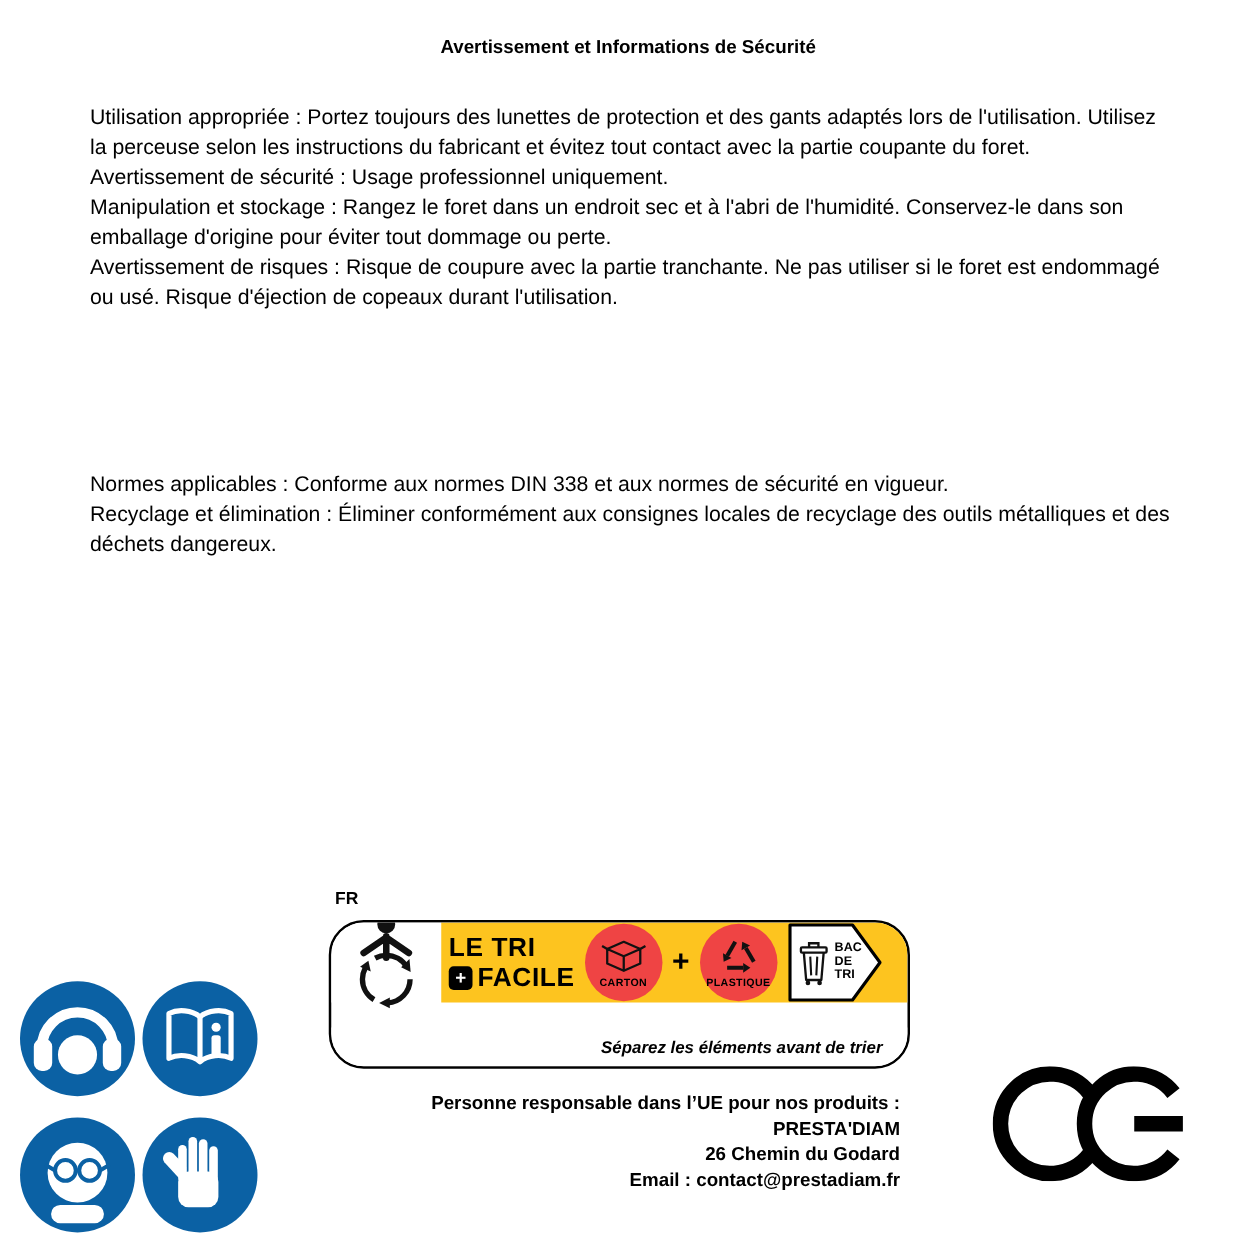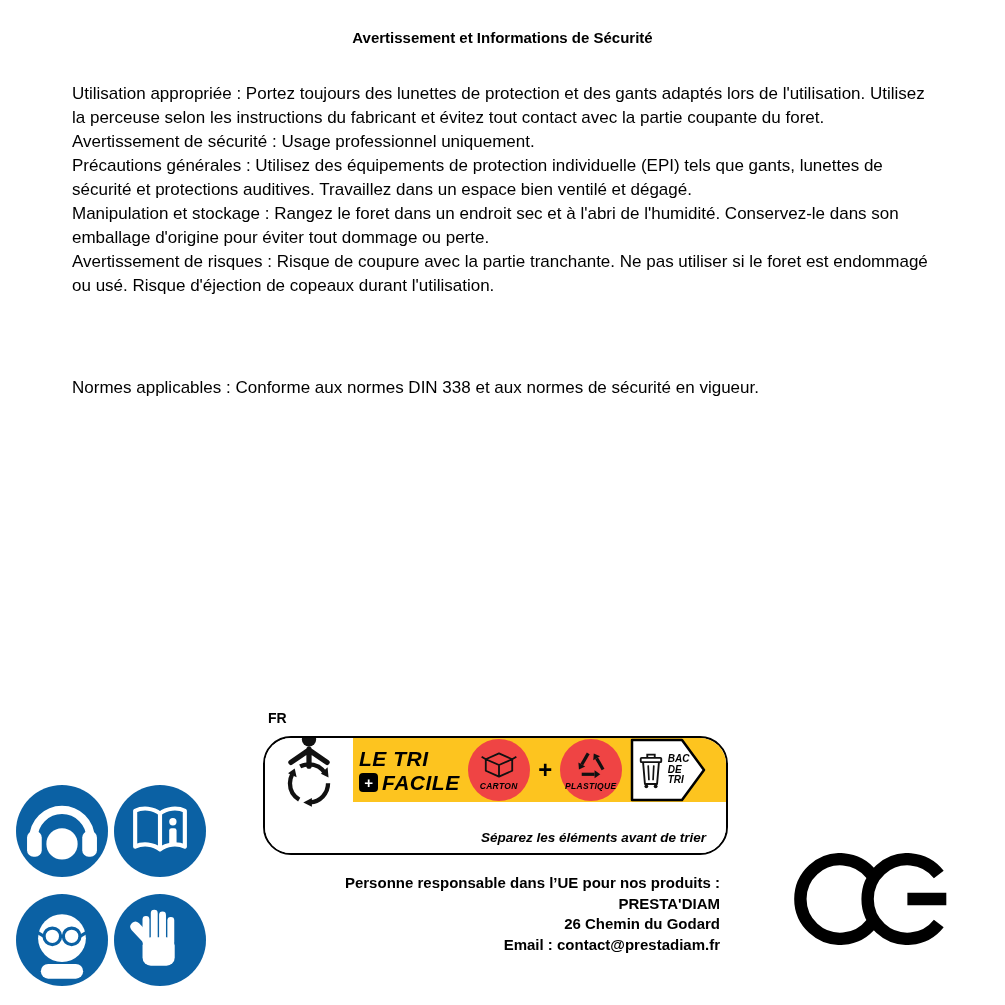--- a/index.html
+++ b/index.html
@@ -28,21 +28,21 @@
   }
   .picto svg { width:92px; height:92px; }
 
   
   .fr-label { position:absolute; left:268px; top:710px; font-size:14px; font-weight:bold; }
   .tri-box {
     position:absolute; left:263px; top:736px; width:465px; height:119px;
     border:2.5px solid #000; border-radius:28px; background:#fff;
     box-sizing:border-box; overflow:hidden; display:flex; flex-direction:column;
   }
-  .tri-main { flex:1; display:flex; min-height:0;font-style:italic; }
+  .tri-main { flex:1; display:flex; min-height:0; }
   .triman-cell { width:88px; background:#fff; display:flex; align-items:center; justify-content:center; }
   .tri-yellow {
     flex:1; background:#FDC41F; display:flex; align-items:center;
     gap:8px; padding:0 6px; min-width:0;
   }
   .tri-headline { display:flex; flex-direction:column; gap:3px; line-height:1; }
   .tri-headline .l1 { font-size:21px; font-weight:bold; letter-spacing:0.5px; }
   .tri-headline .l2 { display:flex; align-items:center; gap:4px; }
   .plus-box {
     width:19px; height:19px; background:#000; color:#fff; border-radius:4px;
@@ -80,27 +80,27 @@
 </head>
 <body>
 
 <div class="canvas">
 
   <h1 class="title">Avertissement et Informations de Sécurité</h1>
 
   <div class="body-text block1">
     <p>Utilisation appropriée : Portez toujours des lunettes de protection et des gants adaptés lors de l'utilisation. Utilisez la perceuse selon les instructions du fabricant et évitez tout contact avec la partie coupante du foret.</p>
     <p>Avertissement de sécurité : Usage professionnel uniquement.</p>
-    <p>Précautions générales : Utilisez des équipements de protection individuelle (EPI) tels que gants, lunettes de sécurité et protections auditives. Travaillez dans un espace bien ventilé et dégagé.</p>
     <p>Manipulation et stockage : Rangez le foret dans un endroit sec et à l'abri de l'humidité. Conservez-le dans son emballage d'origine pour éviter tout dommage ou perte.</p>
     <p>Avertissement de risques : Risque de coupure avec la partie tranchante. Ne pas utiliser si le foret est endommagé ou usé. Risque d'éjection de copeaux durant l'utilisation.</p>
   </div>
 
   <div class="body-text block2">
     <p>Normes applicables : Conforme aux normes DIN 338 et aux normes de sécurité en vigueur.</p>
+    <p>Recyclage et élimination : Éliminer conformément aux consignes locales de recyclage des outils métalliques et des déchets dangereux.</p>
   </div>
 
   <div class="pictos">
     <div class="picto">
       <svg viewBox="0 0 100 100" aria-hidden="true">
         <path d="M19,58 A31,31 0 0 1 81,58" stroke="#fff" stroke-width="9" fill="none"></path>
         <rect x="12" y="50" width="16" height="28" rx="7" fill="#fff"></rect>
         <rect x="72" y="50" width="16" height="28" rx="7" fill="#fff"></rect>
         <circle cx="50" cy="64" r="17" fill="#fff"></circle>
       </svg>

